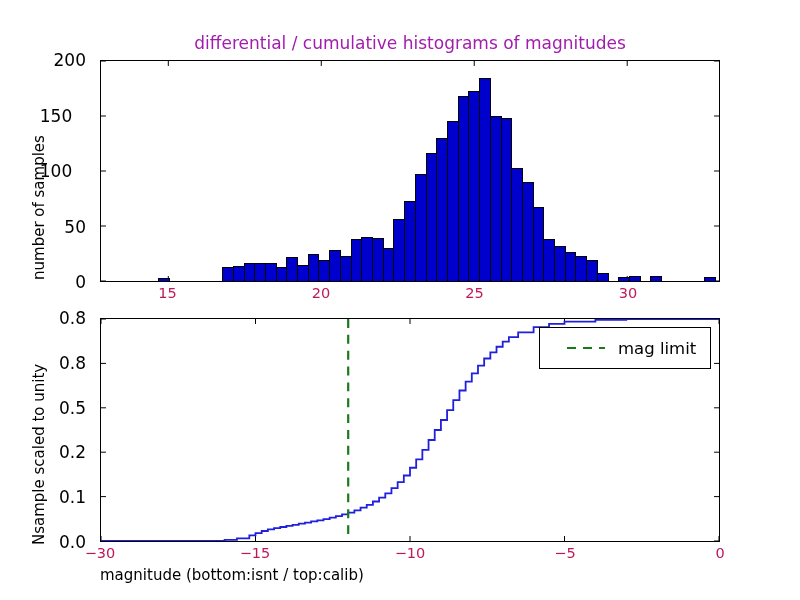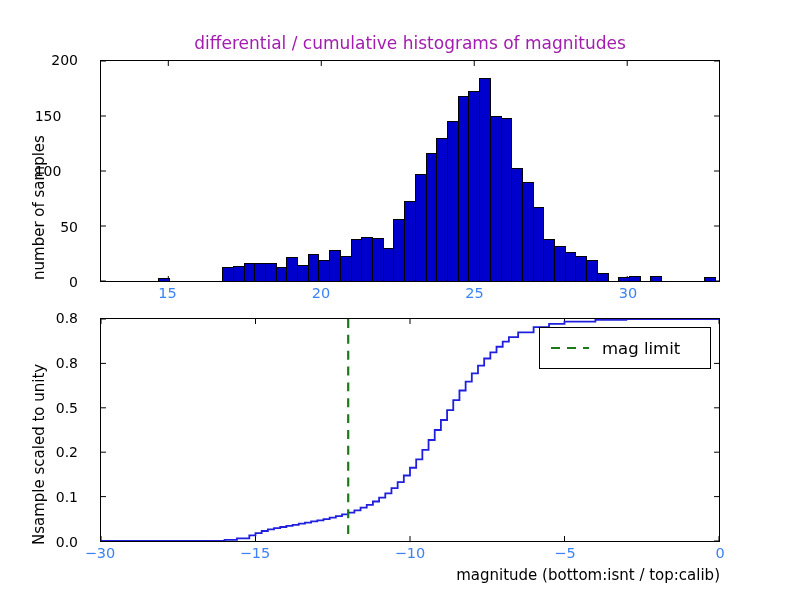--- a/index.html
+++ b/index.html
@@ -69,46 +69,46 @@
   }
   #bottom-ylabel {
     left: 30px;
     top: 545px;
   }
   .xlabel {
     position: absolute;
     left: 100px;
     top: 566px;
     width: 620px;
-    text-align: right;
+    text-align: left;
     font-size: 15px;
     color: #000000;
     white-space: nowrap;
   }
   .ytick-label {
     position: absolute;
-    right: 16px;
+    right: 8px;
     width: 60px;
     text-align: right;
-    font-size: 14px;
+    font-size: 17px;
     color: #000000;
     transform: translateY(-50%);
   }
   .ytick-wrap {
     position: absolute;
     left: 32px;
     width: 62px;
     top: 0;
     height: 100%;
     pointer-events: none;
   }
   .xtick-label {
     position: absolute;
     font-size: 14.5px;
-    color: #3b82f6;
+    color: #be185d;
     transform: translateX(-50%);
     white-space: nowrap;
   }
   .xtick-wrap {
     position: absolute;
     left: 100px;
     width: 620px;
     height: 22px;
   }
   #top-xticks { top: 285px; }
@@ -117,21 +117,21 @@
     position: absolute;
     left: 539px;
     top: 327px;
     width: 172px;
     height: 42px;
     box-sizing: border-box;
     border: 1px solid #000000;
     background: #ffffff;
     display: flex;
     align-items: center;
-    padding-left: 10px;
+    padding-left: 26px;
   }
   .legend-sample {
     width: 40px;
     height: 12px;
     flex: 0 0 40px;
     margin-right: 12px;
   }
   .legend-label {
     font-size: 16.5px;
     color: #000000;

